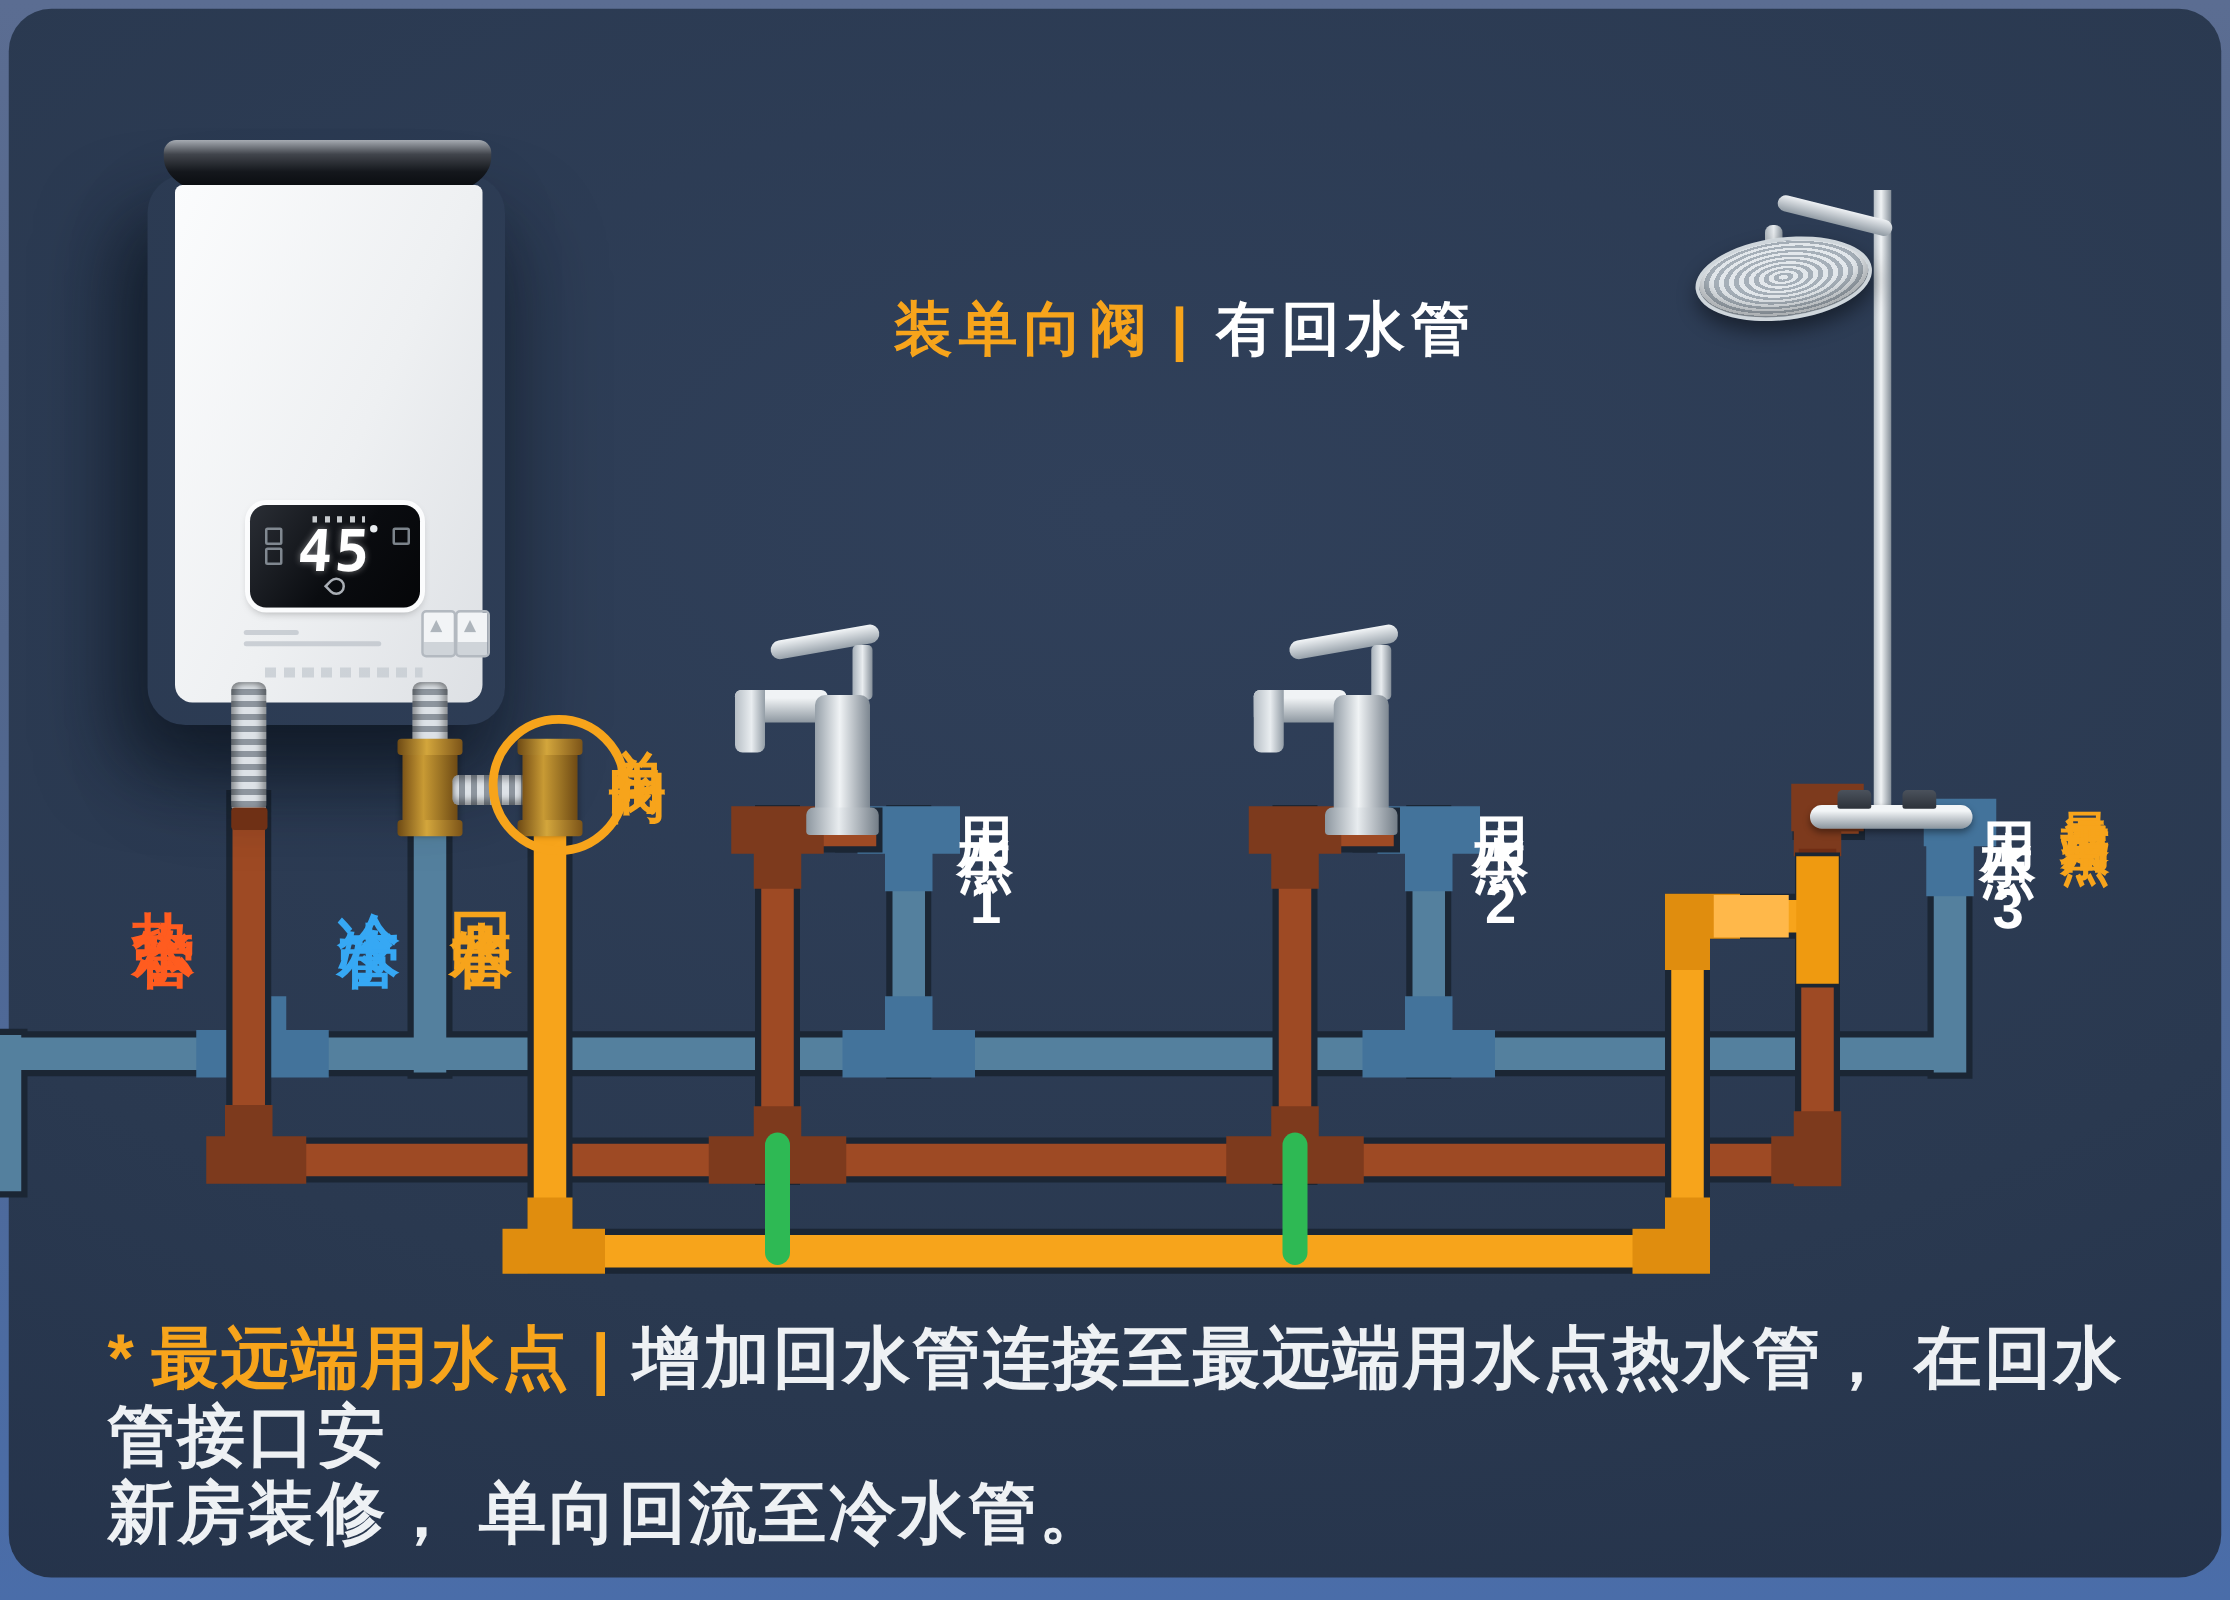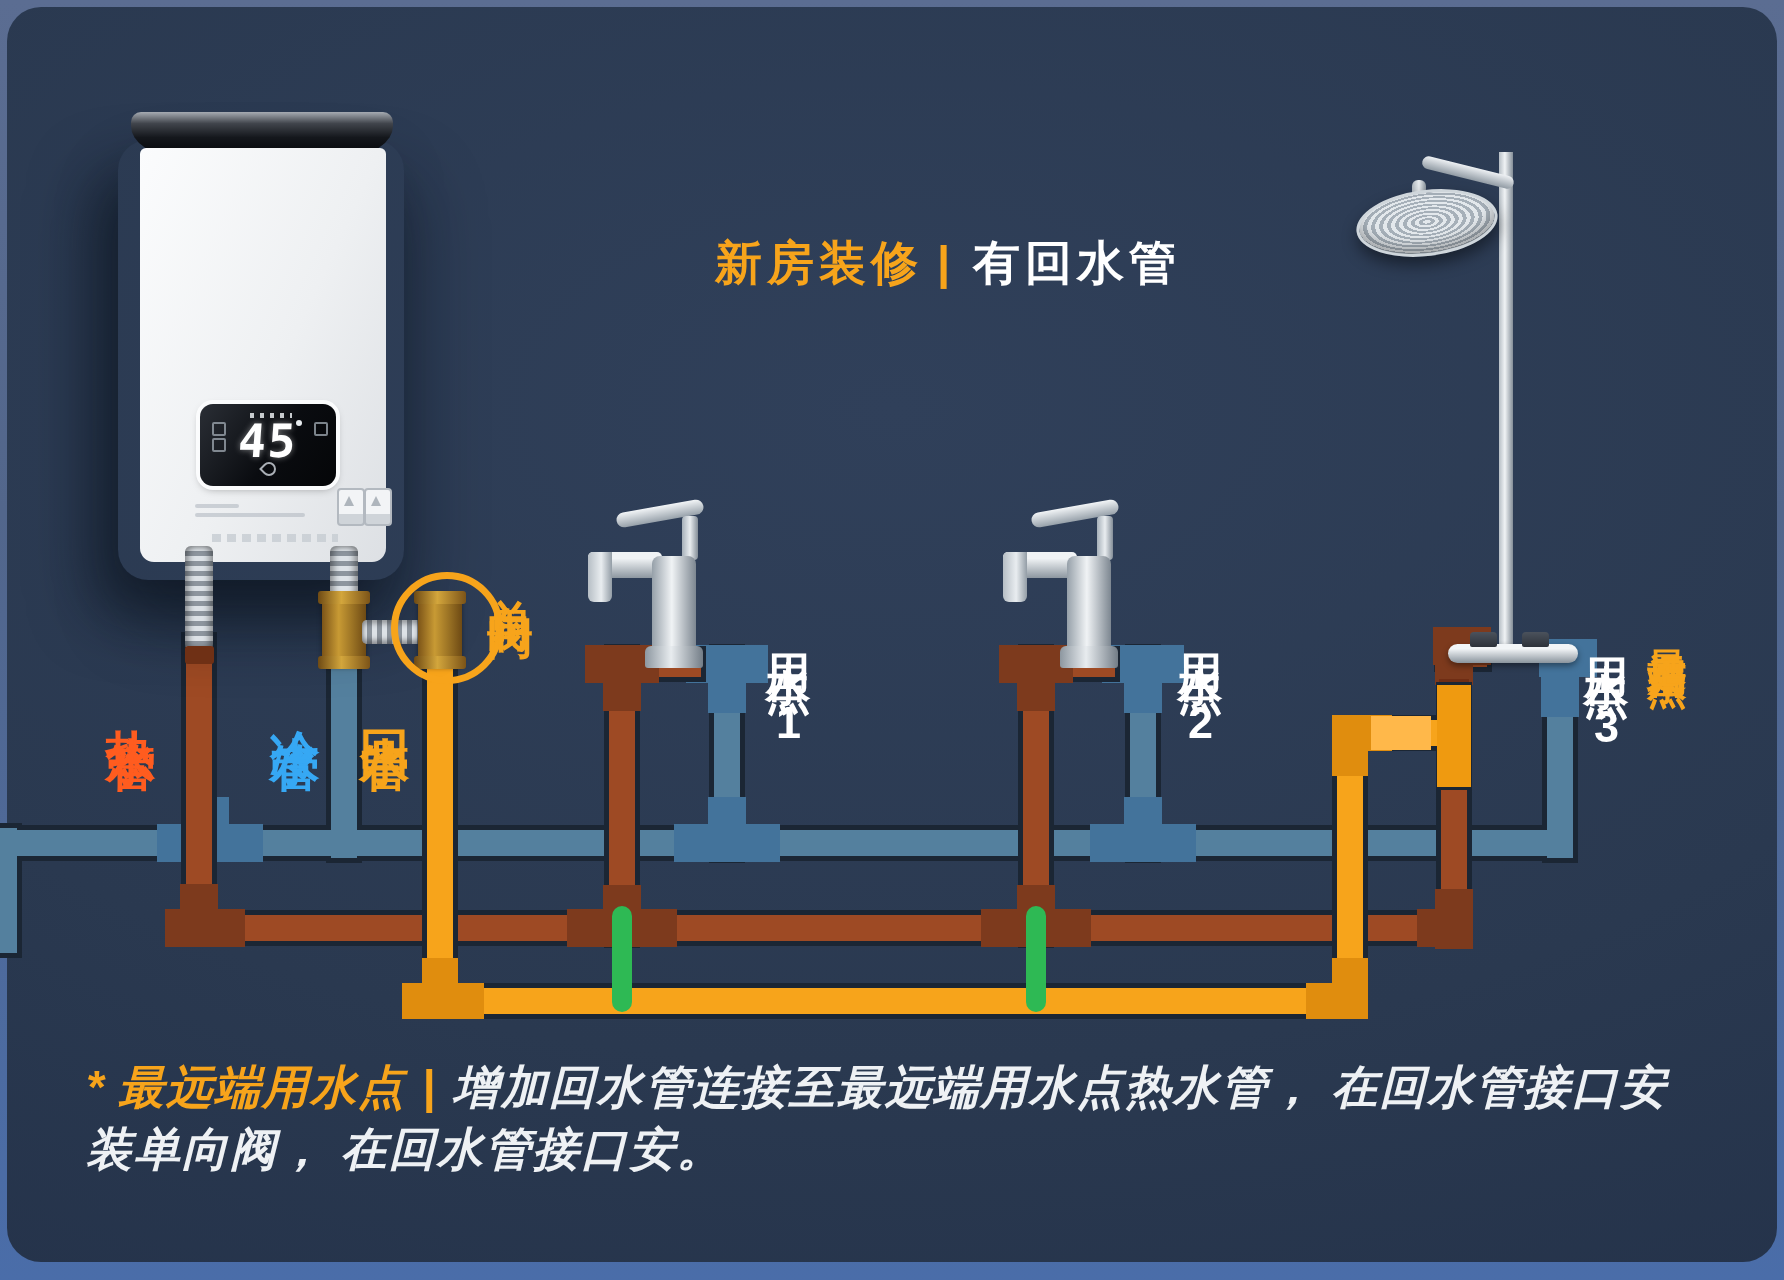--- a/index.html
+++ b/index.html
@@ -86,21 +86,21 @@
   .sh-head{position:absolute;left:1356px;top:190px;width:136px;height:60px;border-radius:50%;
     transform:rotate(-7deg);border:3px solid #cfd6db;
     background:repeating-radial-gradient(ellipse 68px 30px at 50% 48%,#e3e8ec 0 4px,#a6b0b9 4px 8px);
     box-shadow:0 8px 16px rgba(0,0,0,.45), inset 0 -8px 12px rgba(0,0,0,.28);}
   .sh-bar{position:absolute;left:1448px;top:644px;width:130px;height:19px;border-radius:10px;
     background:linear-gradient(180deg,#f2f5f7 25%,#8a949d);box-shadow:0 3px 6px rgba(0,0,0,.4);}
   .sh-knob{position:absolute;top:632px;width:27px;height:15px;border-radius:4px 4px 2px 2px;
     background:linear-gradient(180deg,#4b525c,#2d323a);}
   
   .note{position:absolute;left:86px;top:1056px;width:1630px;color:#eef1f4;
-    font-size:46px;font-weight:bold;line-height:62px;letter-spacing:2px;font-style:italic;}
+    font-size:54px;font-weight:bold;line-height:62px;letter-spacing:2px;}
   .note .hl{color:#f7a41b;}
   .note .mk{color:#f7a41b;margin-right:12px;}
   .note .dv{color:#f7a41b;margin:0 16px;}
 </style>
 </head>
 <body>
 
 <div class="stage">
   <div class="panel"></div>
 
@@ -158,21 +158,21 @@
 
   <div class="hose" style="left:185px;top:546px;height:104px;"></div>
   <div class="hose" style="left:330px;top:546px;height:52px;"></div>
   <div class="collar"></div>
   <div class="brass" style="left:322px;top:594px;"></div>
   <div class="hose-h" style="left:362px;top:620px;width:60px;"></div>
   <div class="brass" style="left:418px;top:594px;"></div>
   <div class="valve-circle"></div>
 
   <div class="title">
-    <span class="hl">新房装修</span><span class="dv">|</span><span class="mn">有回水管</span>
+    <span class="hl">装单向阀</span><span class="dv">|</span><span class="mn">有回水管</span>
   </div>
 
   <div class="faucet" style="left:674px;">
     <div class="f-spout"></div>
     <div class="f-tip"></div>
     <div class="f-lever"></div>
     <div class="f-joint"></div>
     <div class="f-body"></div>
     <div class="f-base"></div>
   </div>
@@ -200,16 +200,16 @@
   <div class="vlabel" style="left:766px;top:618px;font-size:45px;color:#ffffff;">用水点 1</div>
   <div class="vlabel" style="left:1178px;top:618px;font-size:45px;color:#ffffff;">用水点 2</div>
   <div class="vlabel" style="left:1584px;top:622px;font-size:45px;color:#ffffff;">用水点 3</div>
   <div class="vlabel" style="left:1648px;top:618px;font-size:39px;color:#f7a41b;letter-spacing:4px;">最远端用水点</div>
 
   <div class="note">
     <div>
       <span class="mk">*</span><span class="hl">最远端用水点</span><span class="dv">|</span><span>增加回水管连接至最远端用水点热水管， 在回水管接口安</span>
     </div>
     <div>
-      <span>装单向阀， 在回水管接口安。</span>
+      <span>新房装修， 单向回流至冷水管。</span>
     </div>
   </div>
 </div>
 
 </body></html>

